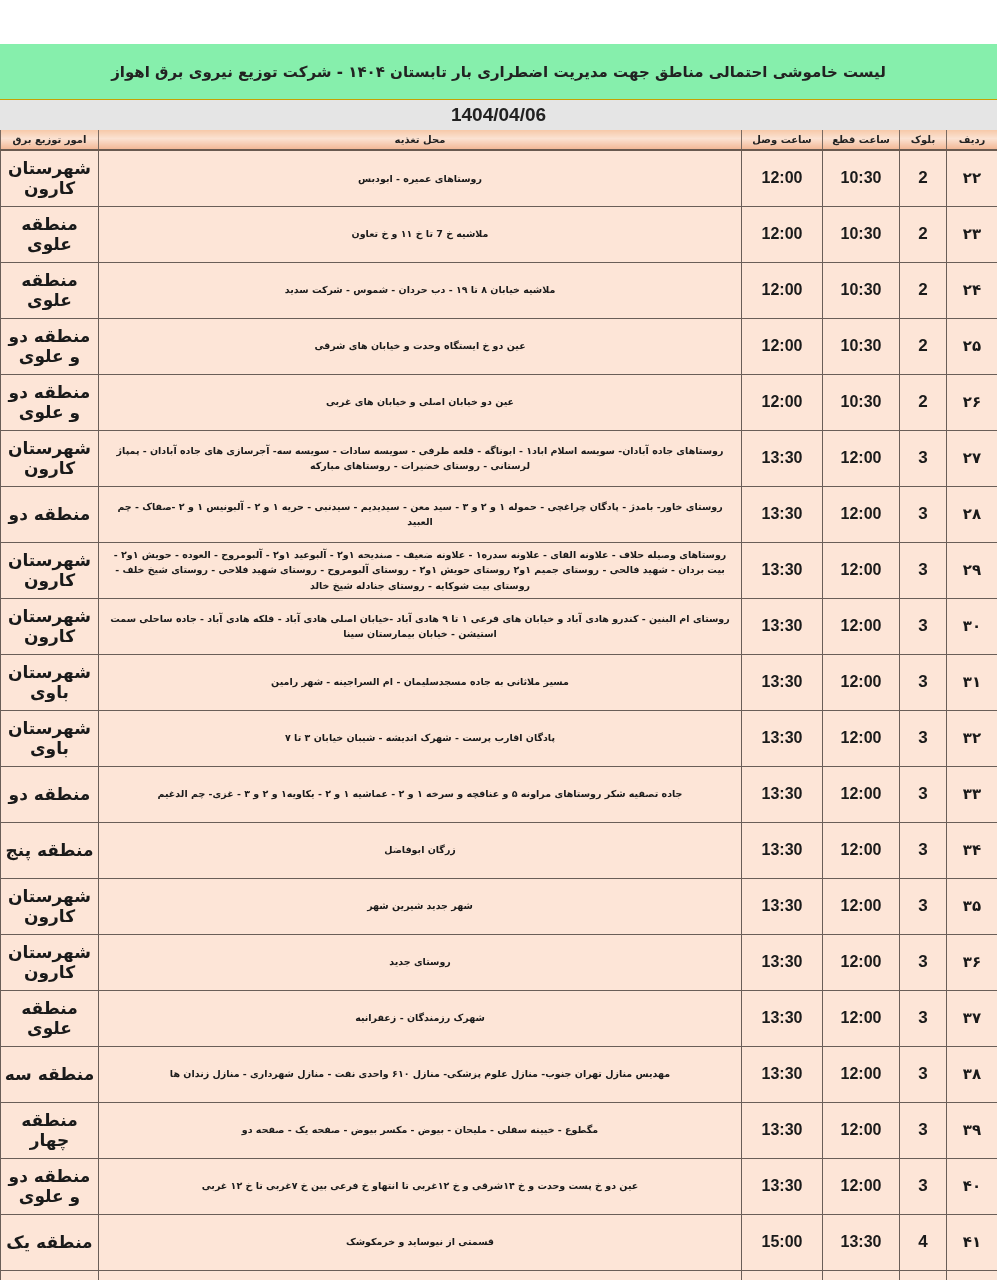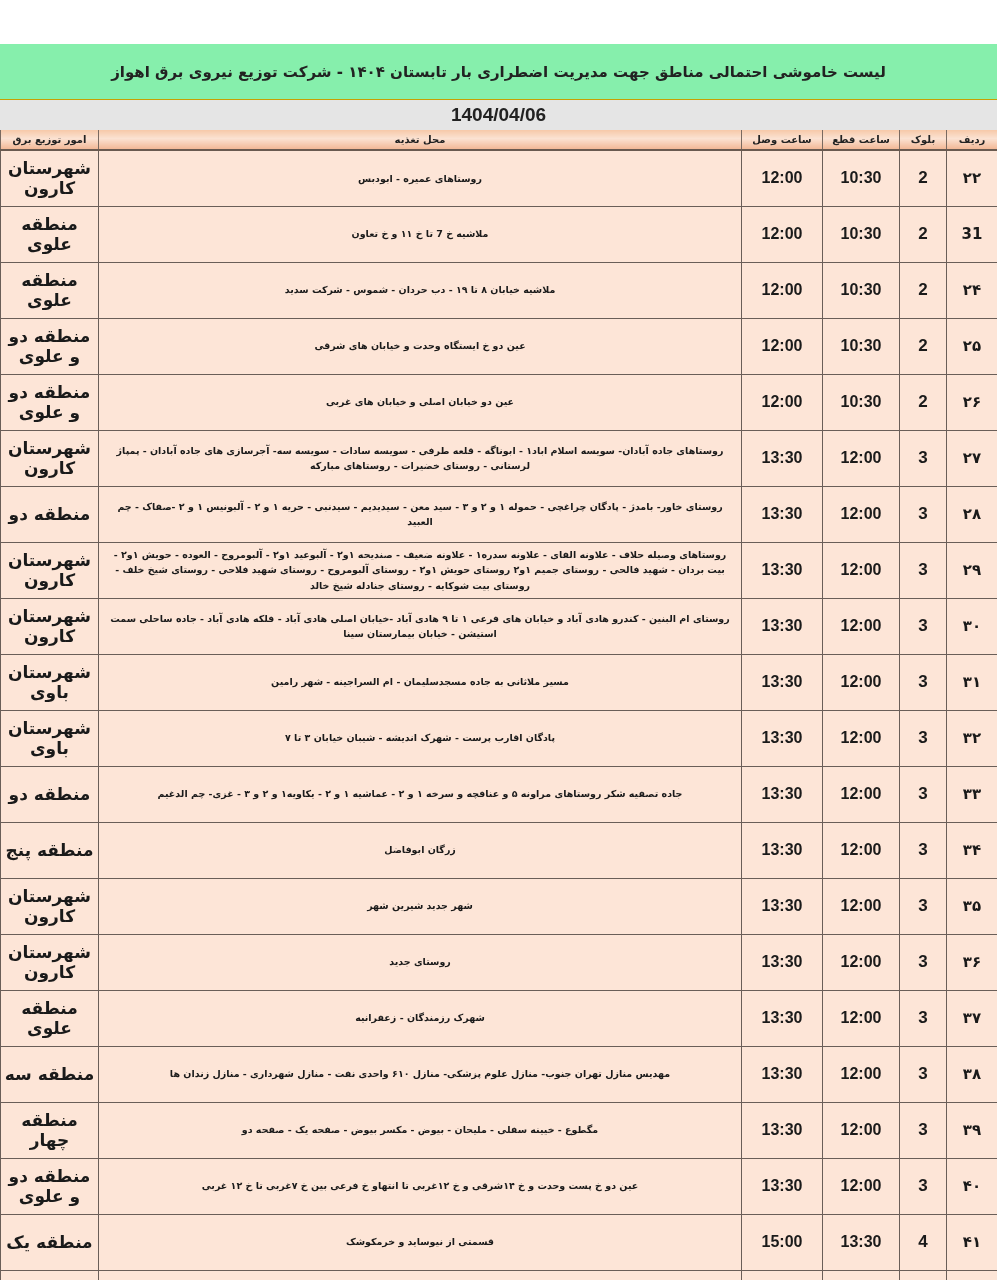--- a/index.html
+++ b/index.html
@@ -75,21 +75,21 @@
     <tbody id="rows">
         <tr>
           <td class="rownum">۲۲</td>
           <td class="block">2</td>
           <td class="time">10:30</td>
           <td class="time">12:00</td>
           <td class="area">روستاهای عمیره - ابودبس</td>
           <td class="office">شهرستان کارون</td>
         </tr>
         <tr>
-          <td class="rownum">31</td>
+          <td class="rownum">۲۳</td>
           <td class="block">2</td>
           <td class="time">10:30</td>
           <td class="time">12:00</td>
           <td class="area">ملاشیه خ 7 تا خ ۱۱ و خ تعاون</td>
           <td class="office">منطقه علوی</td>
         </tr>
         <tr>
           <td class="rownum">۲۴</td>
           <td class="block">2</td>
           <td class="time">10:30</td>

